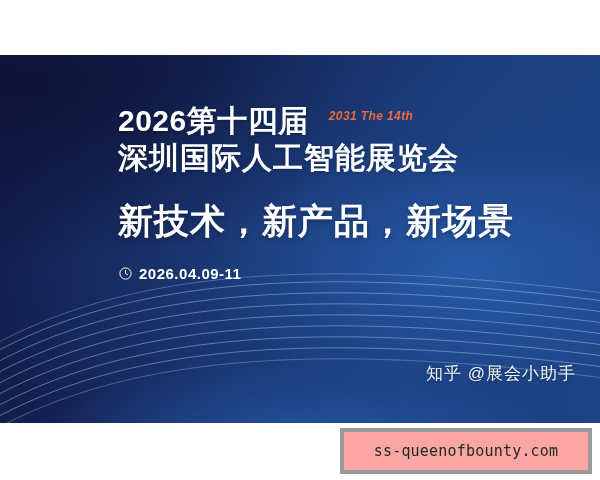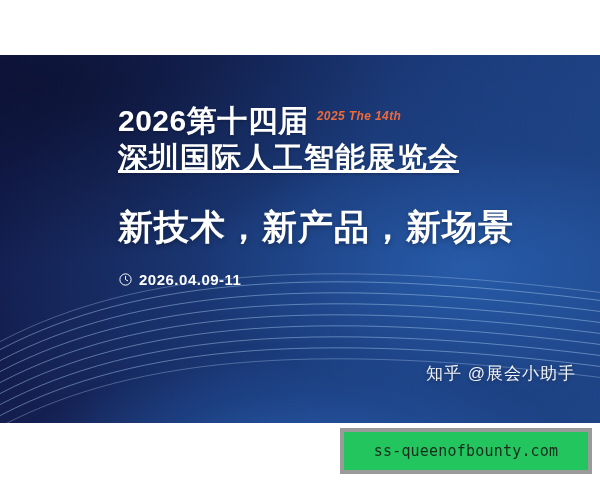--- a/index.html
+++ b/index.html
@@ -73,41 +73,40 @@
   .content {
     position: absolute;
     left: 118px;
     top: 48px;
     width: 440px;
   }
 
   .title-row {
     display: flex;
     align-items: flex-start;
-    gap: 8px;
+    gap: 20px;
   }
   .title-cn {
     color: #ffffff;
     font-size: 30px;
     font-weight: 700;
     letter-spacing: 0.5px;
     line-height: 1.18;
     white-space: nowrap;
     text-shadow: 0 1px 3px rgba(0,0,0,0.28);
   }
   .title-line2 {
     color: #ffffff;
     font-size: 30px;
     font-weight: 700;
     letter-spacing: 1px;
     line-height: 1.18;
     white-space: nowrap;
     text-shadow: 0 1px 3px rgba(0,0,0,0.28);
     margin-top: 2px;
-    text-decoration: underline;
   }
   .title-en {
     padding-top: 6px;
     line-height: 1.32;
   }
   .en-1 {
     color: #ef6a3a;
     font-size: 12px;
     font-weight: 700;
     letter-spacing: 0.4px;
@@ -120,21 +119,21 @@
     font-size: 8px;
     font-weight: 700;
     letter-spacing: 0.2px;
     font-style: italic;
     white-space: nowrap;
     display: block;
     margin-top: 2px;
   }
 
   .slogan {
-    margin-top: 28px;
+    margin-top: 22px;
     color: #ffffff;
     font-size: 35px;
     font-weight: 700;
     letter-spacing: 1px;
     white-space: nowrap;
     text-shadow: 0 2px 5px rgba(0,0,0,0.3);
   }
 
   .meta {
     margin-top: 20px;
@@ -181,21 +180,21 @@
     top: 428px;
     width: 252px;
     height: 46px;
     background: #9a9a9a;
     padding: 4px;
     box-sizing: border-box;
   }
   .banner {
     width: 100%;
     height: 100%;
-    background: #22c55e;
+    background: #fca5a5;
     display: flex;
     align-items: center;
     justify-content: center;
   }
   .banner-text {
     color: #1b2b1b;
     font-family: "DejaVu Sans Mono", monospace;
     font-size: 15px;
     letter-spacing: 0.2px;
     white-space: nowrap;
@@ -229,21 +228,21 @@
 
   <div class="vignette"></div>
 
   <div class="content">
 
     <div class="title-row">
       <div>
         <div class="title-cn">2026第十四届</div>
       </div>
       <div class="title-en">
-        <span class="en-1">2025 The 14th</span>
+        <span class="en-1">2031 The 14th</span>
       </div>
     </div>
 
     <div class="title-line2">深圳国际人工智能展览会</div>
 
     <div class="slogan">新技术，新产品，新场景</div>
 
     <div class="meta">
       <div class="meta-item">
         <svg class="ico" width="15" height="15" viewBox="0 0 24 24" fill="none" stroke="#ffffff" stroke-width="1.6">

